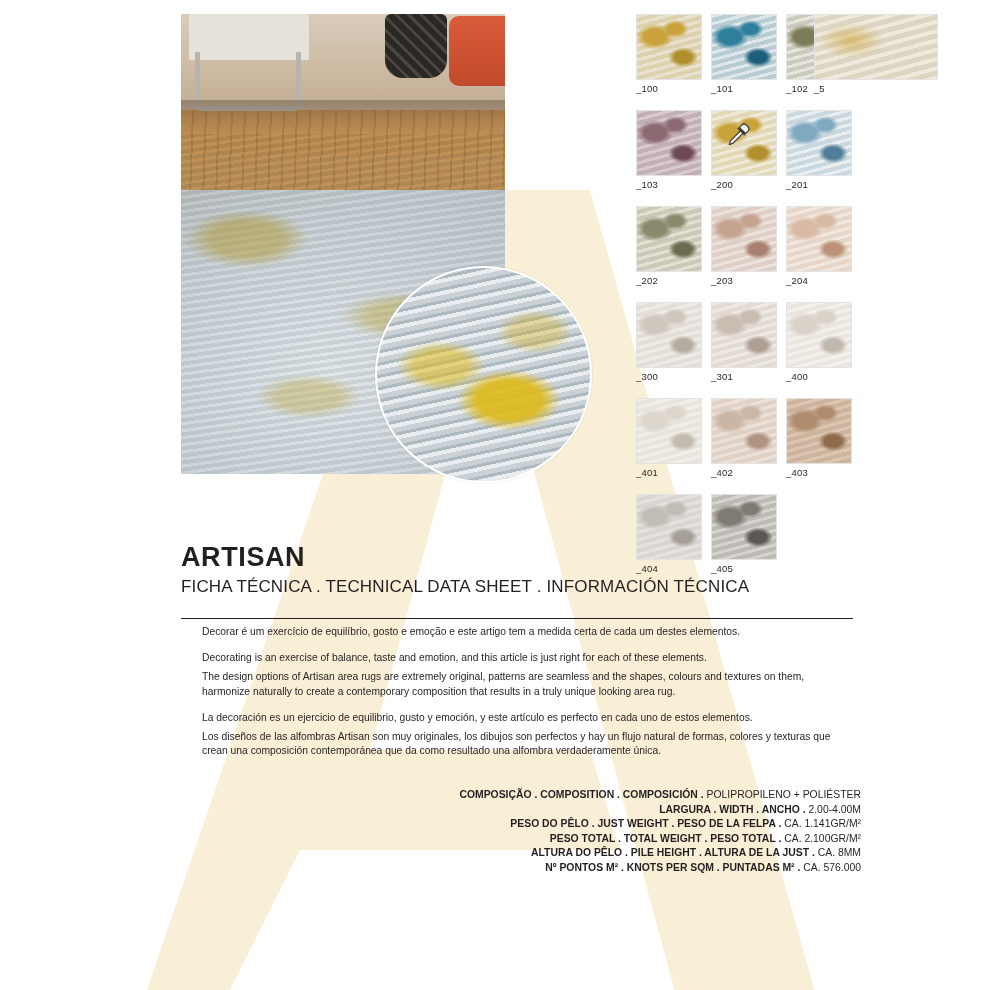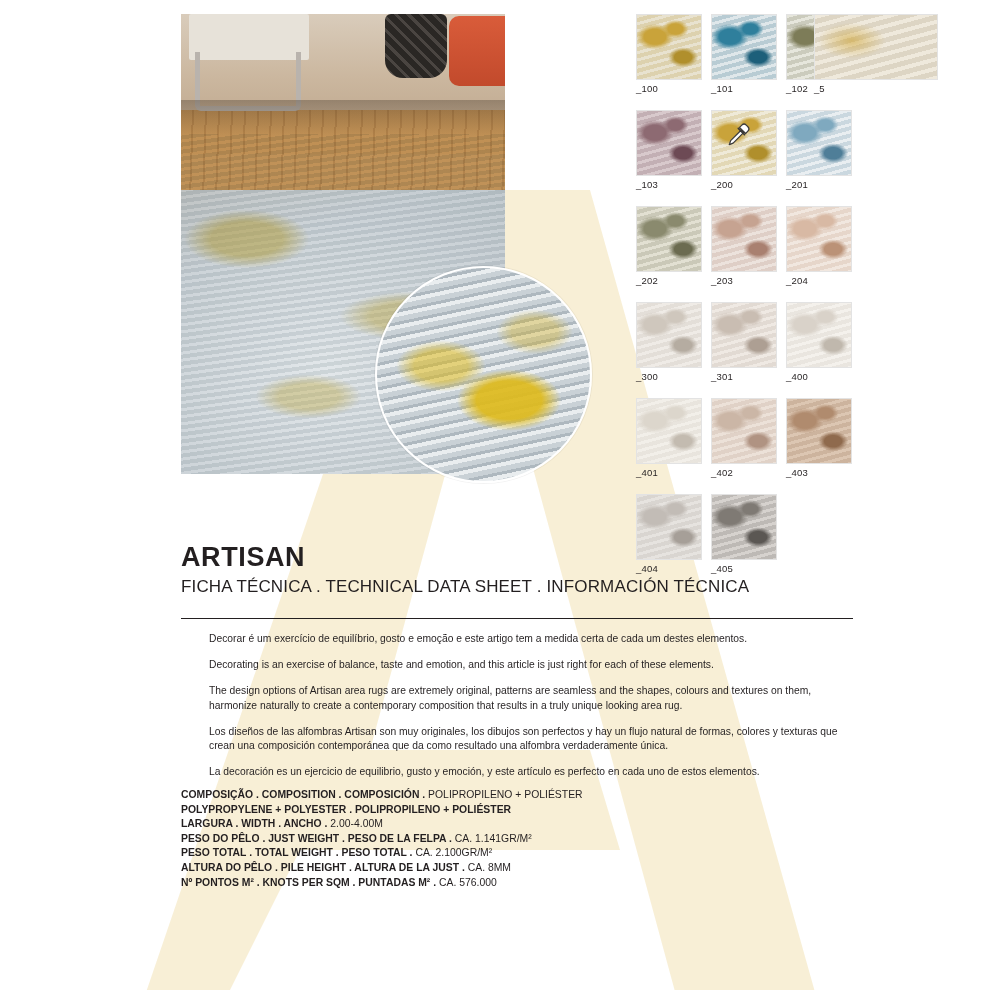--- a/index.html
+++ b/index.html
@@ -204,33 +204,33 @@
   .body-text {
     position: absolute;
     left: 181px;
     top: 620px;
     width: 676px;
     font-size: 10.3px;
     line-height: 14.2px;
     color: #231f20;
   }
   .para { margin-bottom: 12px; }
-  .para p { margin: 12px; padding-left: 16px; }
+  .para p { margin: 5px; padding-left: 16px; }
 
   
   .specs {
     position: absolute;
     left: 181px;
     top: 788px;
     width: 680px;
     font-size: 10.4px;
     line-height: 14.6px;
     color: #231f20;
   }
-  .specs .row { white-space: normal; }
+  .specs .row { white-space: normal; text-align: right; }
   .specs b { font-weight: bold; }
   .specs .val { font-weight: normal; }
 </style>
 </head>
 <body>
 
 <div class="watermark">
   <svg viewBox="0 0 760 820" xmlns="http://www.w3.org/2000/svg">
     <g fill="#f6e9c8">
       <path d="M300 0 L470 0 L700 820 L560 820 L370 120 L250 560 L470 560 L500 660 L180 660 L100 820 L20 820 Z" opacity="0.75"></path>
@@ -366,28 +366,27 @@
 
   <div class="body-text">
     <div class="para">
       <p>Decorar é um exercício de equilíbrio, gosto e emoção e este artigo tem a medida certa de cada um destes elementos.</p>
     </div>
     <div class="para">
       <p>Decorating is an exercise of balance, taste and emotion, and this article is just right for each of these elements.</p>
       <p>The design options of Artisan area rugs are extremely original, patterns are seamless and the shapes, colours and textures on them, harmonize naturally to create a contemporary composition that results in a truly unique looking area rug.</p>
     </div>
     <div class="para">
+      <p>La decoración es un ejercicio de equilibrio, gusto y emoción, y este artículo es perfecto en cada uno de estos elementos.</p>
       <p>Los diseños de las alfombras Artisan son muy originales, los dibujos son perfectos y hay un flujo natural de formas, colores y texturas que crean una composición contemporánea que da como resultado una alfombra verdaderamente única.</p>
-      <p>La decoración es un ejercicio de equilibrio, gusto y emoción, y este artículo es perfecto en cada uno de estos elementos.</p>
     </div>
   </div>
 
   <div class="specs">
     <div class="row"><b>COMPOSIÇÃO . COMPOSITION . COMPOSICIÓN .</b><span class="val"> POLIPROPILENO + POLIÉSTER</span></div>
-    <div class="row"><b>POLYPROPYLENE + POLYESTER . POLIPROPILENO + POLIÉSTER</b><span class="val"></span></div>
     <div class="row"><b>LARGURA . WIDTH . ANCHO .</b><span class="val"> 2.00-4.00M</span></div>
     <div class="row"><b>PESO DO PÊLO . JUST WEIGHT . PESO DE LA FELPA .</b><span class="val"> CA. 1.141GR/M²</span></div>
     <div class="row"><b>PESO TOTAL . TOTAL WEIGHT . PESO TOTAL .</b><span class="val"> CA. 2.100GR/M²</span></div>
     <div class="row"><b>ALTURA DO PÊLO . PILE HEIGHT . ALTURA DE LA JUST .</b><span class="val"> CA. 8MM</span></div>
     <div class="row"><b>Nº PONTOS M² . KNOTS PER SQM . PUNTADAS M² .</b><span class="val"> CA. 576.000</span></div>
   </div>
 
 </div>
 
 </body></html>

